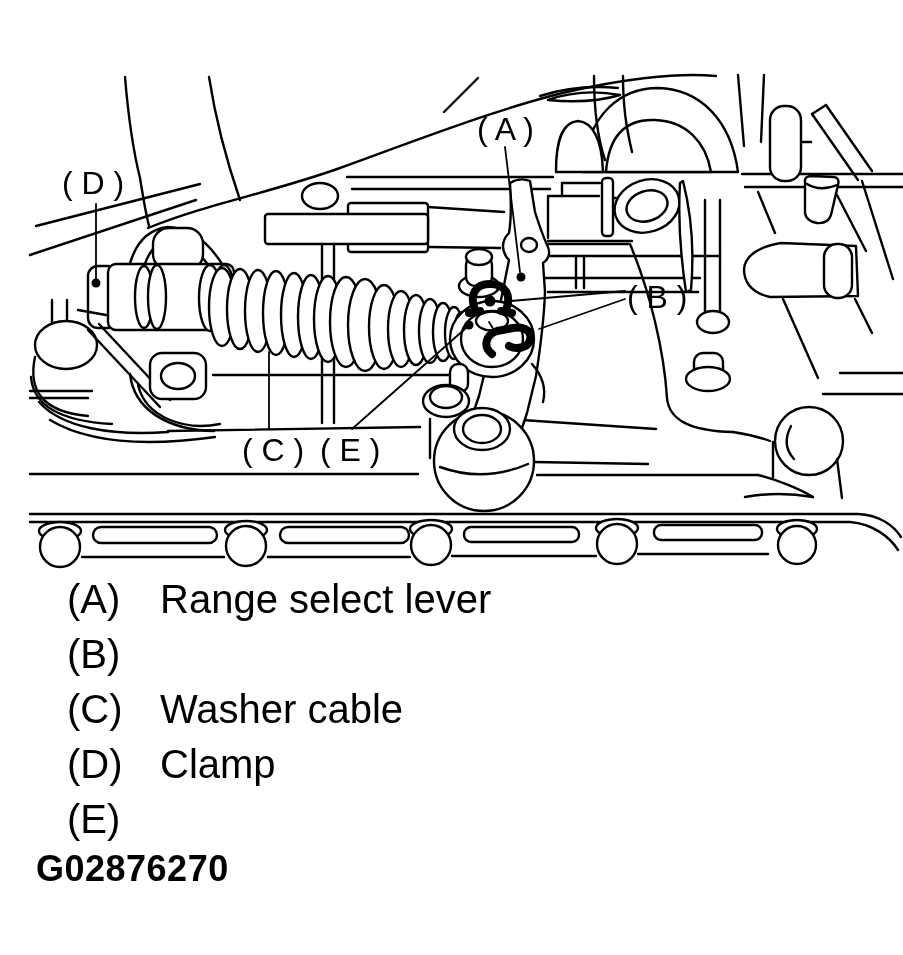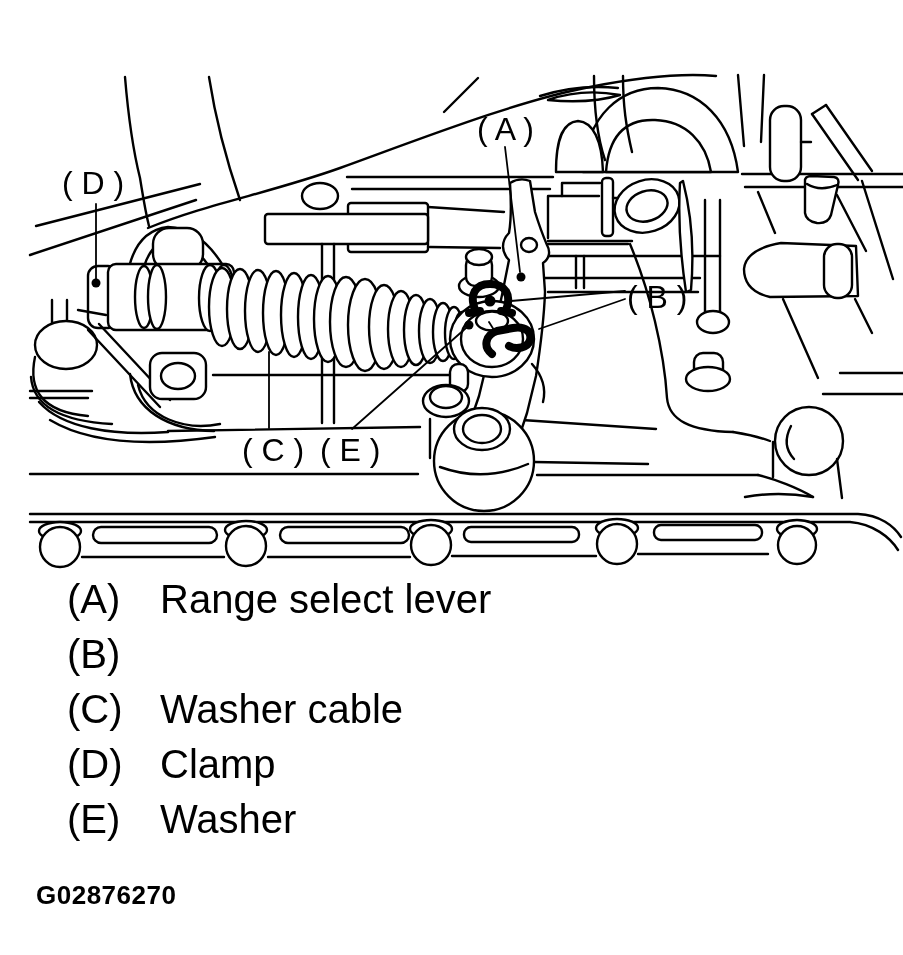--- a/index.html
+++ b/index.html
@@ -8,21 +8,21 @@
   #drawing{position:absolute;left:0;top:0;}
   .ln{fill:none;stroke:#000;stroke-width:2.4;stroke-linecap:round;stroke-linejoin:round;}
   .thin{fill:none;stroke:#000;stroke-width:1.8;stroke-linecap:round;}
   .w{fill:#ffffff;stroke:#000;stroke-width:2.4;stroke-linejoin:round;}
   .bold{fill:none;stroke:#000;stroke-width:8;stroke-linecap:round;stroke-linejoin:round;}
   .dot{fill:#000;stroke:none;}
   .callout{font-family:"Liberation Sans",sans-serif;font-size:32px;fill:#000;}
   .legend-row{position:absolute;left:0;width:903px;height:50px;font-size:40px;line-height:50px;white-space:nowrap;}
   .legend-key{position:absolute;left:67px;}
   .legend-label{position:absolute;left:160px;}
-  #figno{position:absolute;left:36px;top:880px;font-size:26px;font-weight:bold;letter-spacing:0.5px;}
+  #figno{position:absolute;left:36px;top:848px;font-size:36px;font-weight:bold;letter-spacing:0.5px;}
 </style>
 </head>
 <body>
 
 <div id="stage">
 
   <svg id="drawing" width="903" height="570" viewBox="0 0 903 570" xmlns="http://www.w3.org/2000/svg">
 
     <g>
       <path class="ln" d="M30,255 L196,200"></path>
@@ -264,18 +264,17 @@
     <div class="legend-row" style="top:684px">
       <span class="legend-key">(C)</span>
       <span class="legend-label">Washer cable</span>
     </div>
     <div class="legend-row" style="top:739px">
       <span class="legend-key">(D)</span>
       <span class="legend-label">Clamp</span>
     </div>
     <div class="legend-row" style="top:794px">
       <span class="legend-key">(E)</span>
-      <span class="legend-label">Washer</span>
     </div>
   </div>
 
   <div id="figno">G02876270</div>
 </div>
 
 </body></html>

